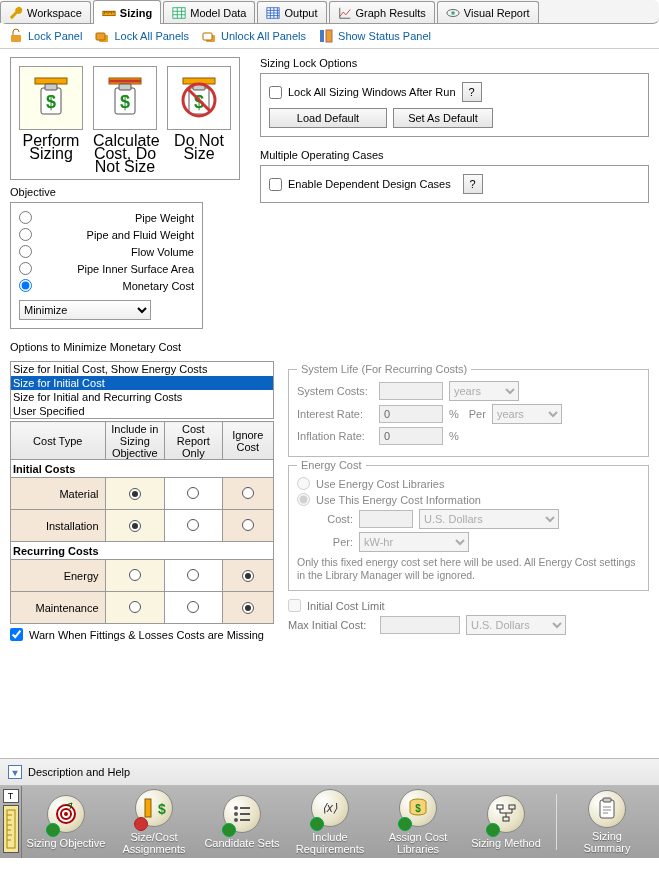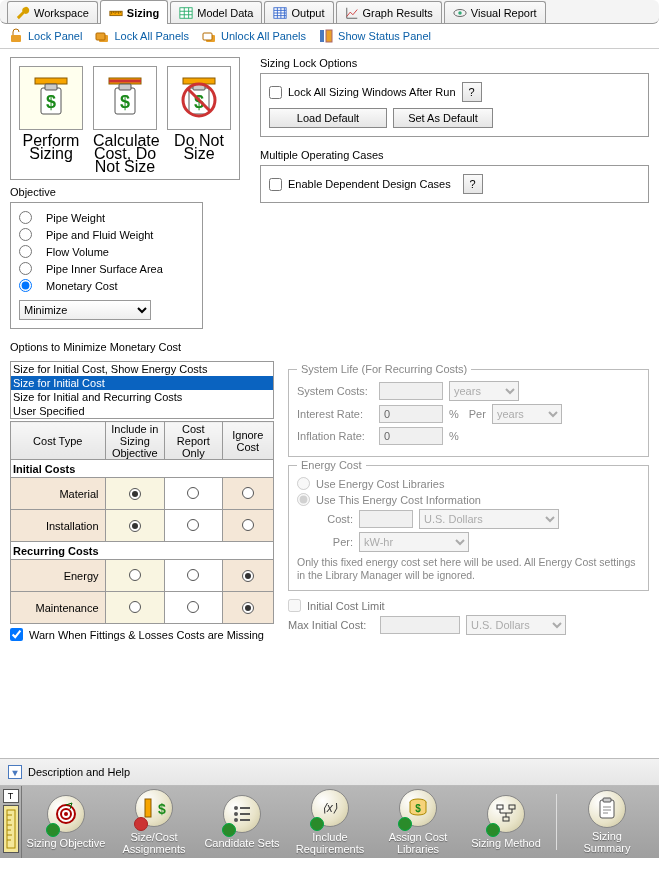--- a/index.html
+++ b/index.html
@@ -13,21 +13,21 @@
     height: 875px;
     overflow: hidden;
   }
   
   .tabstrip {
     display: flex;
     align-items: flex-end;
     background: #f4f4f4;
     border-bottom: 1px solid #999;
     height: 24px;
-    padding-left: 7px;
+    padding-left: 0;
     gap: 2px;
     border-radius: 6px;
   }
   .tab {
     display: flex;
     align-items: center;
     gap: 4px;
     padding: 3px 8px;
     border: 1px solid #999;
     border-bottom: none;
@@ -85,21 +85,21 @@
     background: linear-gradient(#fafafa,#e5e5e5);
     padding:2px 10px;
     font-size:11px;
     height:20px;
   }
   .btn.sq { width:20px; padding:0; text-align:center;}
   .chk { width:13px;height:13px; margin:0;}
   .objective-group { margin-top:6px;}
   .objective-body { border:1px solid #999; padding:8px; background:#fff; width:193px;}
   .radio-list { display:flex; flex-direction:column; gap:4px; margin-bottom:8px;}
-  .radio-row { display:flex; align-items:center; gap:14px;}
+  .radio-row { display:flex; align-items:center; gap:14px;justify-content:space-between;}
   select.combo {
     height:20px; font-size:11px; border:1px solid #999;
     background:linear-gradient(#fff,#eee);
   }
   .options-title { font-size:11px; margin:6px 0 2px 0;}
   .opt-area { display:flex; gap:14px; align-items:flex-start;}
   .opt-left { width:264px;}
   .list {
     border:1px solid #999; background:#fff;
     width:264px; height:58px; overflow:hidden;

